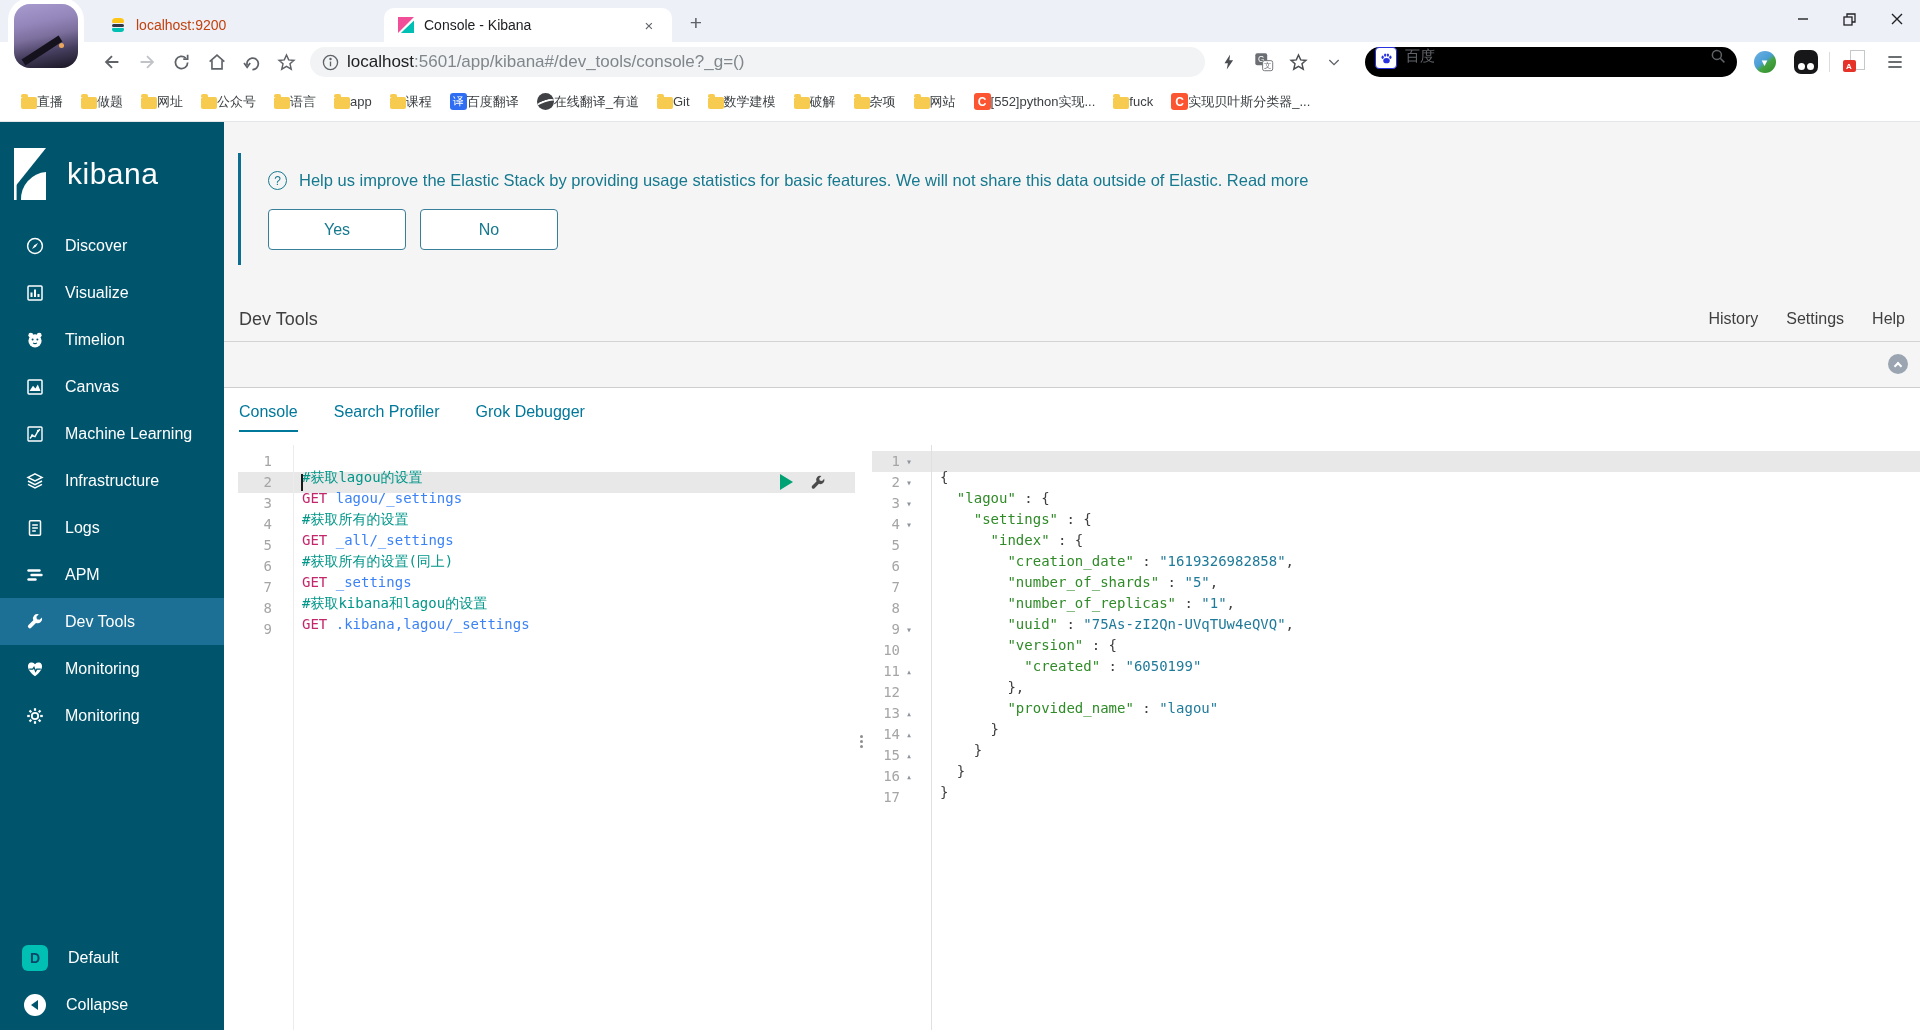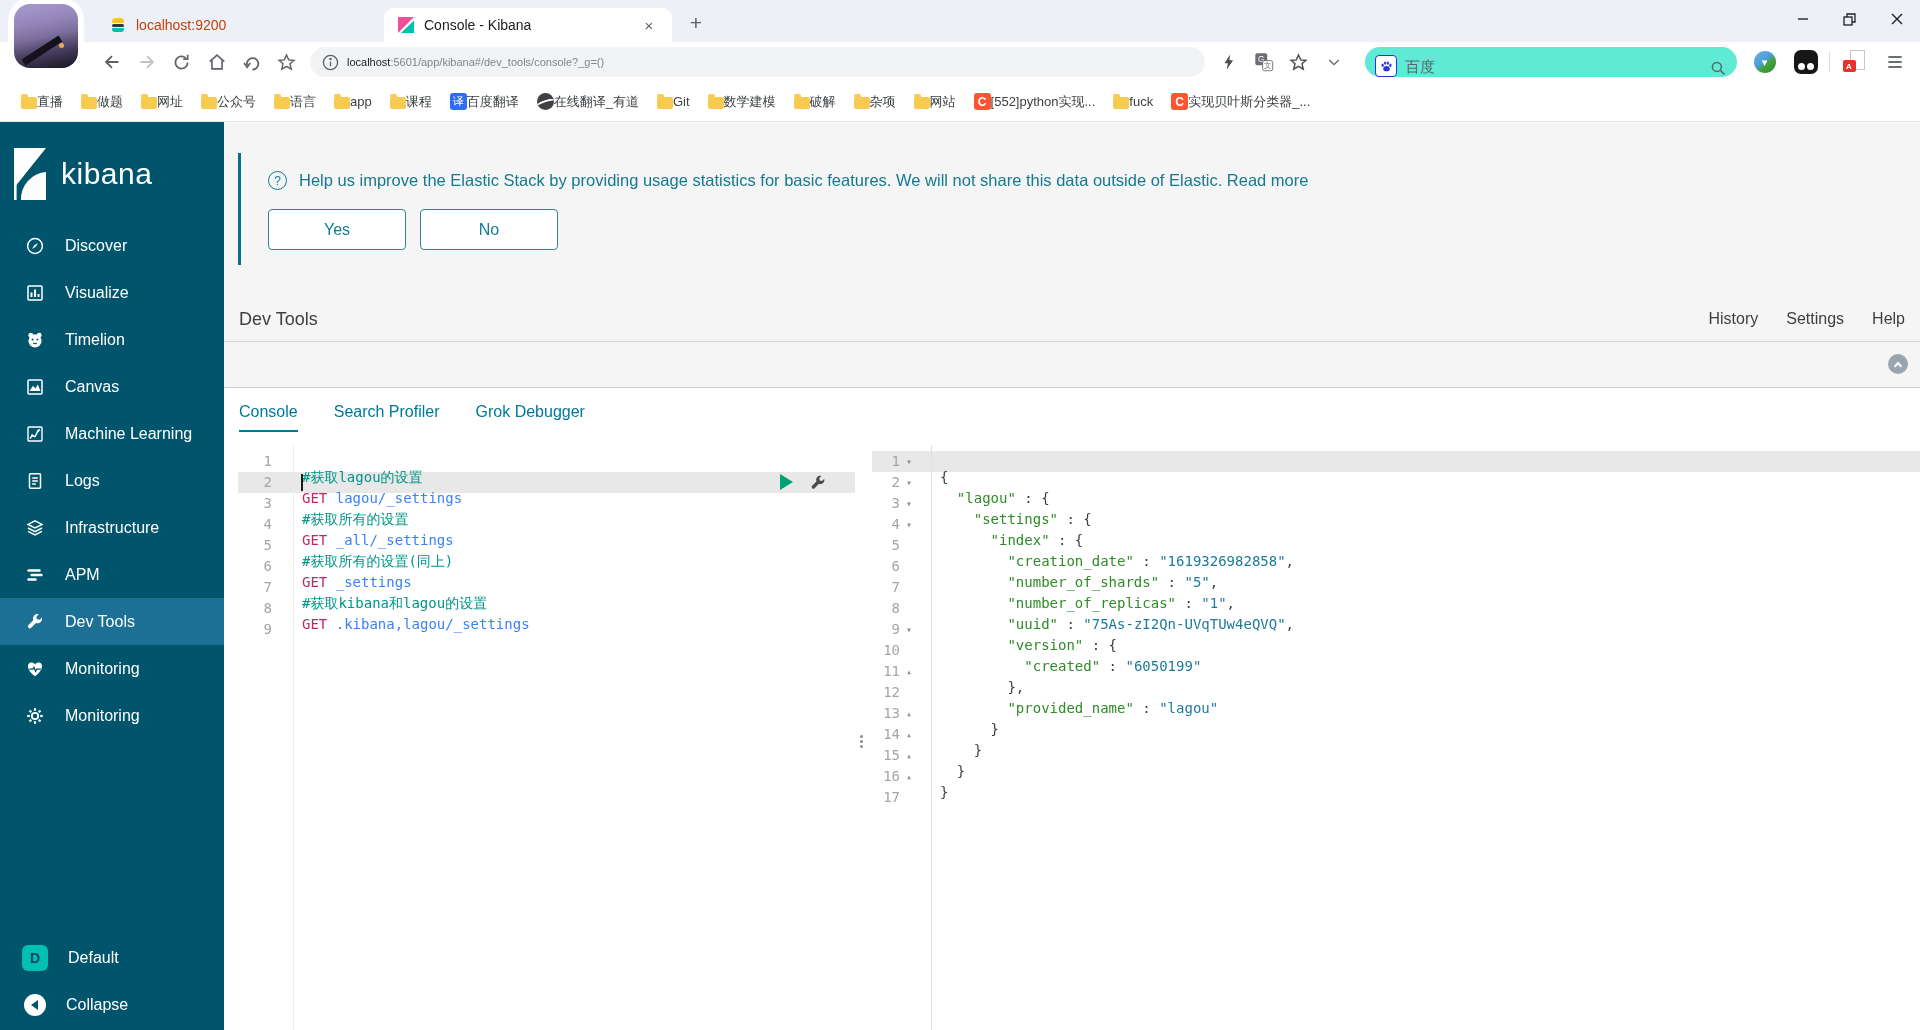--- a/index.html
+++ b/index.html
@@ -28,24 +28,24 @@
   .kb-ico .t{background:#00bfb3;clip-path:polygon(18% 100%,100% 22%,100% 100%)}
   .newtab{width:28px;height:28px;margin:0 0 5px 10px;display:flex;align-items:center;justify-content:center;
     font-size:21px;color:#5f6368;border-radius:50%}
   .wincontrols{position:absolute;right:0;top:0;display:flex;height:38px}
   .wc{width:47px;display:flex;align-items:center;justify-content:center;color:#202124}
 
   .toolbar{height:40px;background:#fff;display:flex;align-items:center;padding-left:94px}
   .tbtn{width:35px;height:35px;display:flex;align-items:center;justify-content:center;border-radius:50%;flex:0 0 auto}
   .addressbar{width:895px;height:30px;background:#f1f3f4;border-radius:15px;display:flex;align-items:center;
     padding:0 12px;margin:0 6px;gap:8px}
-  .url{font-size:11px;color:#202124;white-space:nowrap}
+  .url{font-size:17px;color:#202124;white-space:nowrap}
   .url .dim{color:#80868b}
   .omni-icons{display:flex;align-items:center}
-  .searchbox{width:372px;height:30px;background:#5eead4;border-radius:15px;display:flex;align-items:flex-end;
+  .searchbox{width:372px;height:30px;background:#000000;border-radius:15px;display:flex;align-items:flex-start;
     padding:0 10px;margin-left:14px;gap:8px}
   .baidu-badge{width:22px;height:22px;background:#fff;border:1.5px solid #2932e1;border-radius:4px;
     display:flex;align-items:center;justify-content:center}
   .searchbox .sb-label{font-size:15px;color:#5f6368;flex:1}
   .extrow{display:flex;align-items:center;margin-left:10px;gap:6px}
   .idm-ico{width:22px;height:22px;border-radius:50%;background:linear-gradient(140deg,#6db1e3 0%,#4a9ed6 45%,#45a33f 60%,#2f8a2b 100%);
     display:flex;align-items:center;justify-content:center;color:#fff;font-size:11px}
   .blk-ico{width:24px;height:24px;background:#17171a;border-radius:7px;position:relative}
   .blk-ico b{position:absolute;bottom:4px;width:7px;height:7px;border-radius:50%;background:#fff}
   .blk-ico b.l{left:4px}.blk-ico b.r{right:4px}
@@ -60,21 +60,21 @@
   .fold-ico{width:16px;height:12px;background:#f6cb50;border-radius:2px;position:relative;margin-top:2px}
   .fold-ico:before{content:"";position:absolute;top:-3px;left:0;width:7px;height:3px;background:#f6cb50;border-radius:2px 2px 0 0}
   .tr-ico{width:17px;height:17px;background:#2f6ef2;border-radius:3px;color:#fff;font-size:11px;display:flex;align-items:center;justify-content:center}
   .csdn-ico{width:17px;height:17px;background:#fc5531;border-radius:3px;color:#fff;font-size:12px;font-weight:bold;display:flex;align-items:center;justify-content:center}
   .globe-ico{width:17px;height:17px;border-radius:50%;background:#3f4145;position:relative;overflow:hidden}
   .globe-ico:before{content:"";position:absolute;left:-3px;top:7px;width:24px;height:9px;border-top:2px solid #fff;border-radius:50%;transform:rotate(-18deg)}
 
   
   .app{position:absolute;top:122px;left:0;right:0;bottom:0;display:flex}
   .sidebar{width:224px;background:#00556d;color:#fff;display:flex;flex-direction:column;flex:0 0 224px}
-  .logo{display:flex;align-items:center;gap:14px;padding:26px 0 22px 13px}
+  .logo{display:flex;align-items:center;gap:20px;padding:26px 0 22px 13px}
   .logo-text{font-size:30px;letter-spacing:.5px}
   .nav-item{height:47px;display:flex;align-items:center;gap:20px;padding-left:25px;font-size:16px;cursor:pointer}
   .nav-item .nico{width:20px;height:20px;flex:0 0 20px}
   .nav-item.active{background:#1d7095}
   .sb-bottom{margin-top:auto;padding-bottom:2px}
   .space-badge{width:26px;height:26px;border-radius:6px;background:#00bfb3;color:#07456b;font-size:14px;font-weight:bold;
     display:flex;align-items:center;justify-content:center;margin-left:-3px}
   .collapse-circle{width:22px;height:22px;border-radius:50%;background:#fff;display:flex;align-items:center;justify-content:center;margin-left:-1px}
   .collapse-circle i{width:0;height:0;border-right:7px solid #00556d;border-top:5px solid transparent;border-bottom:5px solid transparent;margin-right:2px}
 
@@ -415,35 +415,35 @@
               <path d="M5,14.5 L7.2,11.5 10,12.6 13,7 15,5.4"></path>
               <circle cx="7.2" cy="11.5" r="1.2" fill="#fff" stroke="none"></circle>
               <circle cx="13" cy="7" r="1.2" fill="#fff" stroke="none"></circle>
             </svg>
           </span>
           <span>Machine Learning</span>
         </div>
         <div class="nav-item">
           <span class="nico">
             <svg width="20" height="20" viewBox="0 0 20 20" fill="none" stroke="#fff" stroke-width="1.5">
-              <rect x="4.5" y="2.8" width="11" height="14.4" rx="1"></rect>
-              <path d="M7.2,7 H12.8 M7.2,10 H12.8 M7.2,13 H10.8"></path>
-            </svg>
-          </span>
-          <span>Logs</span>
-        </div>
-        <div class="nav-item">
-          <span class="nico">
-            <svg width="20" height="20" viewBox="0 0 20 20" fill="none" stroke="#fff" stroke-width="1.5">
               <path d="M10,2.8 L17,6.4 10,10 3,6.4 Z"></path>
               <path d="M3,10 L10,13.6 17,10"></path>
               <path d="M3,13.4 L10,17 17,13.4"></path>
             </svg>
           </span>
           <span>Infrastructure</span>
+        </div>
+        <div class="nav-item">
+          <span class="nico">
+            <svg width="20" height="20" viewBox="0 0 20 20" fill="none" stroke="#fff" stroke-width="1.5">
+              <rect x="4.5" y="2.8" width="11" height="14.4" rx="1"></rect>
+              <path d="M7.2,7 H12.8 M7.2,10 H12.8 M7.2,13 H10.8"></path>
+            </svg>
+          </span>
+          <span>Logs</span>
         </div>
         <div class="nav-item">
           <span class="nico">
             <svg width="20" height="20" viewBox="0 0 20 20" stroke="#fff" stroke-width="2.4" stroke-linecap="round">
               <path d="M3.5,5.5 H14.5"></path>
               <path d="M6.5,10 H16.5"></path>
               <path d="M3.5,14.5 H10.5"></path>
             </svg>
           </span>
           <span>APM</span>

